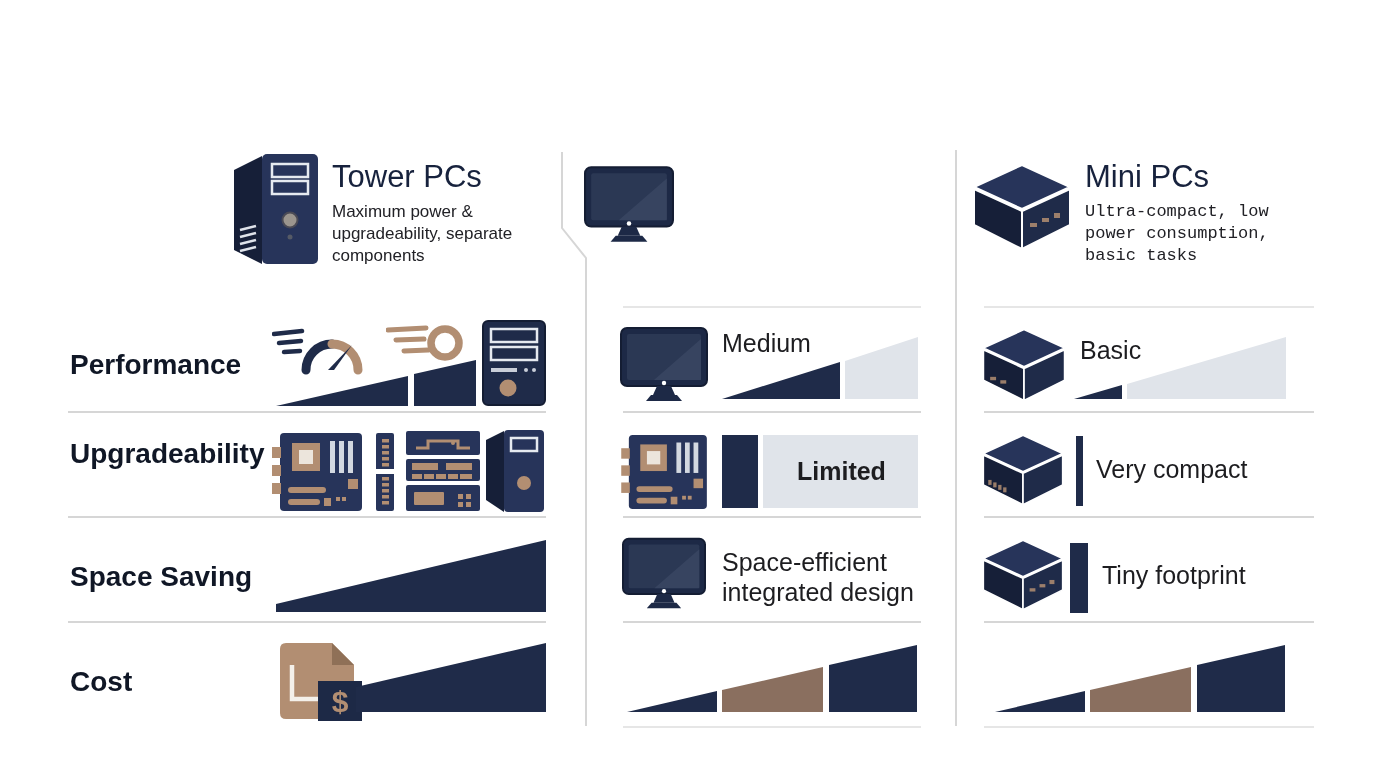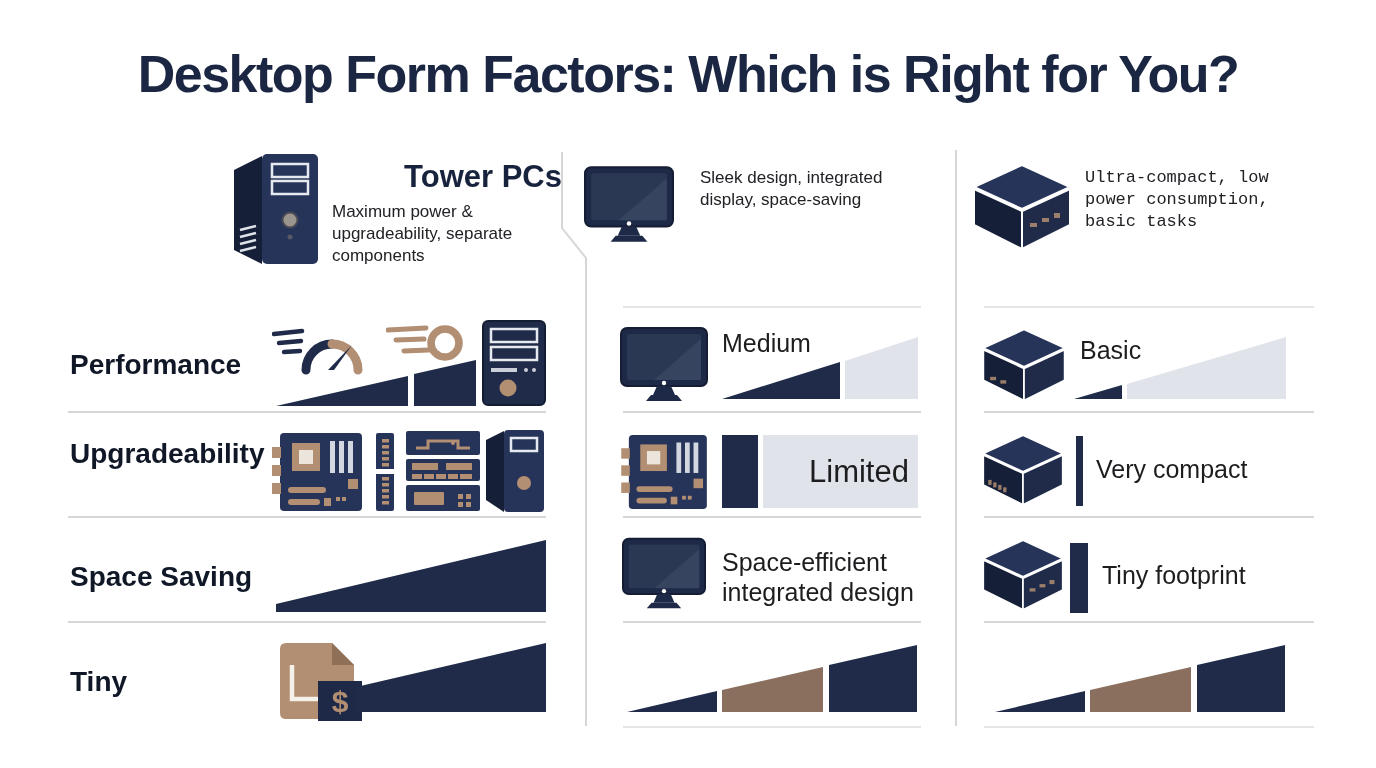--- a/index.html
+++ b/index.html
@@ -6,45 +6,44 @@
     --navy:#1f2b49; --navy-mid:#27345a; --navy-deep:#161f38;
     --tan:#b28e72; --tan-dark:#8f7057; --brown:#8a6f5f;
     --wedge-gray:#e0e4ea; --line-gray:#d6d6d6;
     --title:#1b2742; --text:#1d1d20; --label:#101726;
   }
   html,body{margin:0;padding:0;background:#fff;}
   .canvas{position:relative;width:1376px;height:768px;background:#ffffff;overflow:hidden;
           font-family:"Liberation Sans","DejaVu Sans",sans-serif;}
   .title{position:absolute;left:0;top:44px;width:100%;text-align:center;
          font-size:52px;font-weight:800;letter-spacing:-1.5px;color:var(--title);}
-  .col-name{font-size:31px;font-weight:700;color:#17223d;line-height:1.1;text-align:right;}
+  .col-name{font-size:31px;font-weight:400;color:#17223d;line-height:1.1;}
   .col-desc{margin-top:7px;font-size:17px;color:#212126;line-height:1.3;}
   .row-label{position:absolute;left:70px;font-size:28px;font-weight:700;color:var(--label);}
   .hline{position:absolute;height:2px;background:var(--line-gray);}
   .hline.faint{opacity:.6;}
   .vline{position:absolute;width:2px;background:var(--line-gray);}
   .abs{position:absolute;}
   .cell-text{position:absolute;font-size:25px;color:var(--text);line-height:1.18;}
   .bar{position:absolute;display:flex;}
   .bar-navy{width:36px;background:var(--navy);margin-right:5px;}
   .bar-gray{flex:1;background:var(--wedge-gray);display:flex;align-items:center;}
-  .bar-gray .cell-inline{font-size:31px;color:var(--text);padding-left:46px;position:static;}
+  .bar-gray .cell-inline{font-size:25px;color:var(--text);padding-left:34px;position:static;font-weight:bold;}
   .vbar{position:absolute;background:var(--navy);}
   
   .f-navy{fill:var(--navy);} .f-navy2{fill:var(--navy-mid);} .f-navy3{fill:var(--navy-deep);}
   .f-tan{fill:var(--tan);} .f-tand{fill:var(--tan-dark);} .f-brown{fill:var(--brown);}
   .f-gray{fill:var(--wedge-gray);} .f-lite{fill:#d3d8e0;} .f-screen{fill:#2b3854;} .f-sheen{fill:#3a4763;}
   .st-navy{stroke:var(--navy);} .st-tan{stroke:var(--tan);} .st-white{stroke:#e6eaf0;} .st-cream{stroke:#f4f0ea;}
 </style>
 </head>
 <body>
 
 <div class="canvas">
 
-  <div class="title">Desktop Form Factors: Which is Right for You?</div>
 
   <svg class="abs" style="left:556px;top:148px;" width="36" height="582">
     <polyline points="6,4 6,80 30,110 30,578" fill="none" stroke="#d6d6d6" stroke-width="2"></polyline>
   </svg>
   <div class="vline" style="left:955px;top:150px;height:576px;"></div>
 
   <svg class="abs" style="left:226px;top:150px;" width="98" height="118" viewBox="0 0 98 118">
     <polygon class="f-navy3" points="8,20 36,6 36,114 8,100"></polygon>
     <g stroke="#dfe3ea" stroke-width="2.5">
       <line x1="14" y1="80" x2="30" y2="76"></line>
@@ -65,41 +64,41 @@
 
   <svg class="abs" style="left:584px;top:160px;" width="90" height="90" viewBox="0 0 88 76">
     <rect x="1" y="1" width="86" height="58" rx="6" fill="#1d2946" stroke="#141d33" stroke-width="2"></rect>
     <rect class="f-screen" x="7" y="7" width="74" height="46" rx="2"></rect>
     <polygon class="f-sheen" points="34,53 81,12 81,53" opacity="0.85"></polygon>
     <circle cx="44" cy="56" r="2.2" fill="#ffffff"></circle>
     <polygon fill="#1d2946" points="37,59 51,59 55,68 33,68"></polygon>
     <polygon fill="#1d2946" points="26,74 62,74 57,68 31,68"></polygon>
   </svg>
   <div class="abs" style="left:700px;top:160px;width:245px;">
-    <div class="col-desc" style="width:205px;">Sleek design, integrated display, space-saving</div>
   </div>
 
   <svg class="abs" style="left:970px;top:163px;" width="104" height="88" viewBox="0 0 104 88">
     <polygon class="f-navy2" points="52,2 100,24 52,46 4,24" stroke="#ffffff" stroke-width="2" stroke-linejoin="round"></polygon>
     <polygon class="f-navy3" points="4,26 52,48 52,86 4,62" stroke="#ffffff" stroke-width="2" stroke-linejoin="round"></polygon>
     <polygon class="f-navy" points="52,48 100,26 100,62 52,86" stroke="#ffffff" stroke-width="2" stroke-linejoin="round"></polygon>
     <g class="f-tan" opacity="0.85">
         <rect x="60" y="60" width="7" height="4"></rect>
         <rect x="72" y="55" width="7" height="4"></rect>
         <rect x="84" y="50" width="6" height="5"></rect>
       </g>
   </svg>
   <div class="abs" style="left:1085px;top:160px;width:235px;">
+    <div class="col-name">Mini PCs</div>
     <div class="col-desc" style="width:215px;font-family:Liberation Mono, monospace;">Ultra-compact, low power consumption, basic tasks</div>
   </div>
 
   <div class="row-label" style="top:349px;">Performance</div>
   <div class="row-label" style="top:438px;">Upgradeability</div>
   <div class="row-label" style="top:561px;text-align:right;">Space Saving</div>
-  <div class="row-label" style="top:666px;">Tiny</div>
+  <div class="row-label" style="top:666px;">Cost</div>
 
   <div class="hline faint" style="left:623px;top:306px;width:298px;"></div>
   <div class="hline faint" style="left:984px;top:306px;width:330px;"></div>
   <div class="hline" style="left:68px;top:411px;width:478px;"></div>
   <div class="hline" style="left:623px;top:411px;width:298px;"></div>
   <div class="hline" style="left:984px;top:411px;width:330px;"></div>
   <div class="hline" style="left:68px;top:516px;width:478px;"></div>
   <div class="hline" style="left:623px;top:516px;width:298px;"></div>
   <div class="hline" style="left:984px;top:516px;width:330px;"></div>
   <div class="hline" style="left:68px;top:621px;width:478px;"></div>

